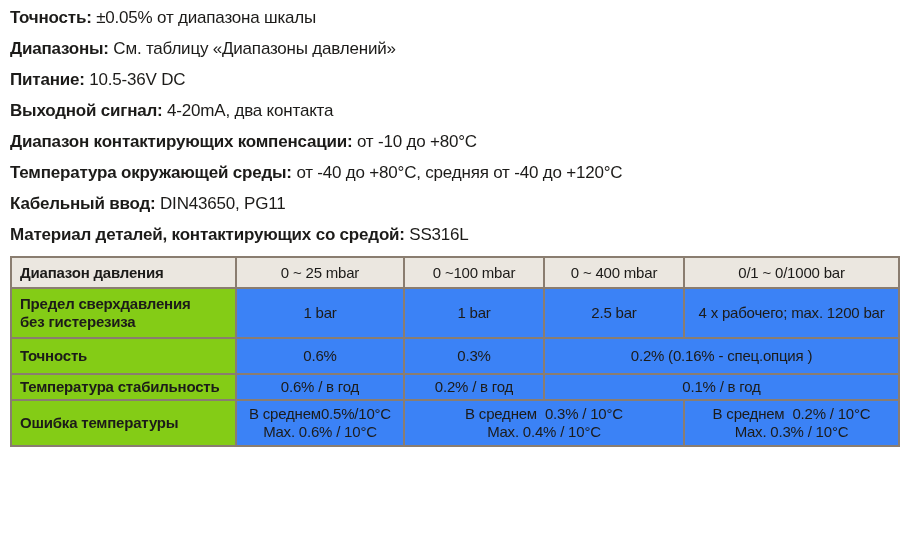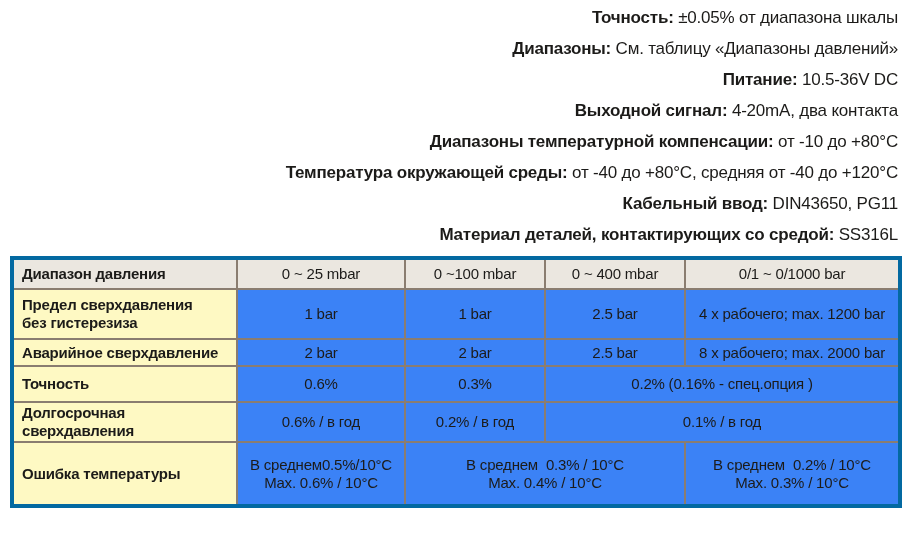--- a/index.html
+++ b/index.html
@@ -11,58 +11,57 @@
     padding: 8px 7px 6px 10px;
     overflow: hidden;
   }
   .specs { margin: 0 0 7px 0; }
   .spec-line {
     margin: 0 0 11px 0;
     font-size: 17px;
     line-height: 20px;
     letter-spacing: -0.2px;
     white-space: nowrap;
-    text-align: right;
   }
   .spec-line b { font-weight: 700; }
 
   table.ptable {
     border-collapse: collapse;
     table-layout: fixed;
     width: 888px;
-    border: 4px solid #0369a1;
+    border: 2px solid #0369a1;
     font-size: 15px;
     letter-spacing: -0.2px;
   }
   .ptable td {
     border: 2px solid #8a7d70;
     padding: 1px 4px;
     vertical-align: middle;
     background: #3b82f6;
     text-align: center;
     line-height: 18px;
   }
   .ptable td.lbl {
-    background: #fef9c3;
+    background: #84cc16;
     text-align: left;
     font-weight: 700;
     padding-left: 8px;
   }
   .ptable tr.r-head td { background: #ebe7e0; }
   .ptable td.pre { white-space: pre-line; }
 </style>
 </head>
 <body>
 
 <div class="specs">
   <p class="spec-line"><b>Точность:</b> <span>±0.05% от диапазона шкалы</span></p>
   <p class="spec-line"><b>Диапазоны:</b> <span>См. таблицу «Диапазоны давлений»</span></p>
   <p class="spec-line"><b>Питание:</b> <span>10.5-36V DC</span></p>
   <p class="spec-line"><b>Выходной сигнал:</b> <span>4-20mA, два контакта</span></p>
-  <p class="spec-line"><b>Диапазоны температурной компенсации:</b> <span>от -10 до +80°C</span></p>
+  <p class="spec-line"><b>Диапазон контактирующих компенсации:</b> <span>от -10 до +80°C</span></p>
   <p class="spec-line"><b>Температура окружающей среды:</b> <span>от -40 до +80°C, средняя от -40 до +120°C</span></p>
   <p class="spec-line"><b>Кабельный ввод:</b> <span>DIN43650, PG11</span></p>
   <p class="spec-line"><b>Материал деталей, контактирующих со средой:</b> <span>SS316L</span></p>
 </div>
 
 <table class="ptable">
   <colgroup>
     <col style="width:225px">
       <col style="width:168px">
       <col style="width:140px">
@@ -78,40 +77,33 @@
       <td>0/1 ~ 0/1000 bar</td>
     </tr>
     <tr style="height:50px">
       <td class="lbl pre">Предел сверхдавления
 без гистерезиза</td>
       <td>1 bar</td>
       <td>1 bar</td>
       <td>2.5 bar</td>
       <td>4 x рабочего; max. 1200 bar</td>
     </tr>
-    <tr style="height:27px">
-      <td class="lbl">Аварийное сверхдавление</td>
-      <td>2 bar</td>
-      <td>2 bar</td>
-      <td>2.5 bar</td>
-      <td>8 x рабочего; max. 2000 bar</td>
-    </tr>
     <tr style="height:36px">
       <td class="lbl">Точность</td>
       <td>0.6%</td>
       <td>0.3%</td>
       <td colspan="2">0.2% (0.16% - спец.опция )</td>
     </tr>
     <tr style="height:26px">
-      <td class="lbl">Долгосрочная сверхдавления</td>
+      <td class="lbl">Температура стабильность</td>
       <td>0.6% / в год</td>
       <td>0.2% / в год</td>
       <td colspan="2">0.1% / в год</td>
     </tr>
-    <tr style="height:64px">
+    <tr style="height:46px">
       <td class="lbl">Ошибка температуры</td>
       <td>
         <span>В среднем0.5%/10°C</span><br>
         <span>Max. 0.6% / 10°C</span>
       </td>
       <td colspan="2">
         <span>В среднем&nbsp; 0.3% / 10°C</span><br>
         <span>Max. 0.4% / 10°C</span>
       </td>
       <td>

